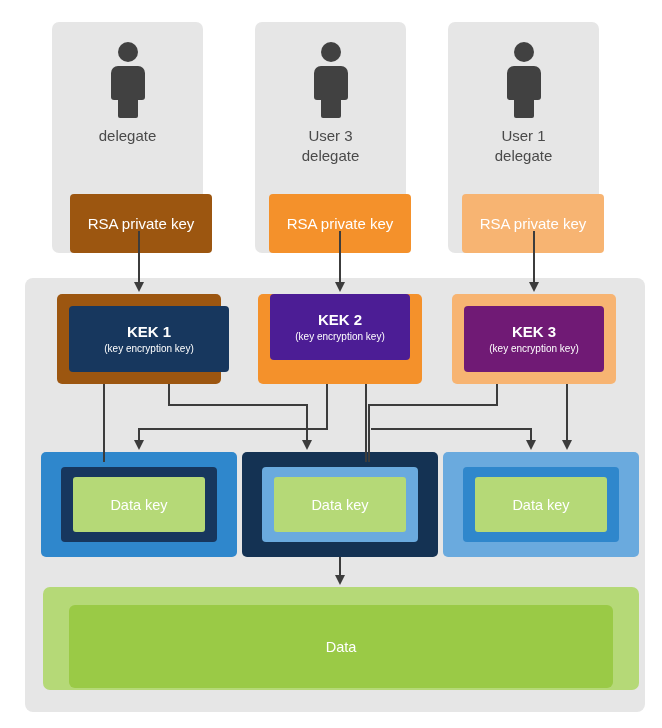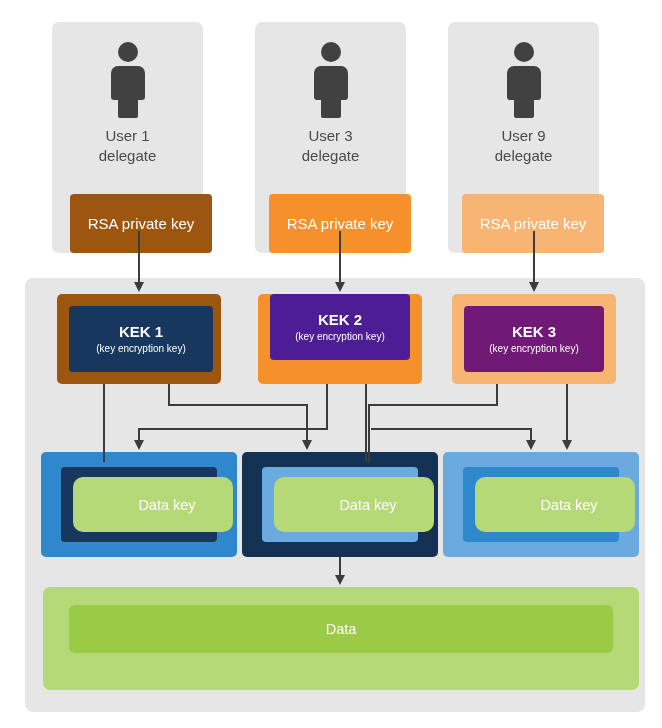--- a/index.html
+++ b/index.html
@@ -119,27 +119,26 @@
   .kek-sub {
     font-size: 10px;
     line-height: 15px;
   }
 
   
   .dk-l1 { border-radius: 5px; }
   .dk-l2 { position: absolute; border-radius: 4px; }
   .dk-l3 {
     position: absolute;
-    border-radius: 10px;
+    border-radius: 3px;
     color: #ffffff;
     font-size: 14.5px;
     display: flex;
     align-items: center;
     justify-content: center;
-    padding-left: 28px;
   }
 
   
   .data-outer { border-radius: 7px; }
   .data-inner {
     position: absolute;
     border-radius: 6px;
     color: #ffffff;
     font-size: 14.5px;
     display: flex;
@@ -161,21 +160,20 @@
 
 <div id="stage">
 
   <div class="abs user-card" style="left:52px; top:22px; width:151px; height:231px;">
     <div class="person-icon">
       <div class="person-head"></div>
       <div class="person-torso"></div>
       <div class="person-legs"></div>
     </div>
     <div class="user-label">
-      <div>User 1</div>
       <div>delegate</div>
     </div>
     <div class="abs rsa-key" style="left:18px; top:172px; width:142px; height:59px; background:#9c5610;">RSA private key</div>
   </div>
 
   <div class="abs user-card" style="left:255px; top:22px; width:151px; height:231px;">
     <div class="person-icon">
       <div class="person-head"></div>
       <div class="person-torso"></div>
       <div class="person-legs"></div>
@@ -187,30 +185,30 @@
     <div class="abs rsa-key" style="left:14px; top:172px; width:142px; height:59px; background:#f4912b;">RSA private key</div>
   </div>
 
   <div class="abs user-card" style="left:448px; top:22px; width:151px; height:231px;">
     <div class="person-icon">
       <div class="person-head"></div>
       <div class="person-torso"></div>
       <div class="person-legs"></div>
     </div>
     <div class="user-label">
-      <div>User 9</div>
+      <div>User 1</div>
       <div>delegate</div>
     </div>
     <div class="abs rsa-key" style="left:14px; top:172px; width:142px; height:59px; background:#f7b472;">RSA private key</div>
   </div>
 
   <div class="abs lower-panel" style="left:25px; top:278px; width:620px; height:434px;"></div>
 
   <div class="abs kek-outer" style="left:57px; top:294px; width:164px; height:90px; background:#9c5610;">
-    <div class="kek-inner" style="left:12px; top:12px; width:144px; height:66px; background:#17375e;">
+    <div class="kek-inner" style="left:12px; top:12px; width:160px; height:66px; background:#17375e;">
       <div class="kek-title">KEK 1</div>
       <div class="kek-sub">(key encryption key)</div>
     </div>
   </div>
 
   <div class="abs kek-outer" style="left:258px; top:294px; width:164px; height:90px; background:#f4912b;">
     <div class="kek-inner" style="left:12px; top:0; width:140px; height:66px; background:#4c1d95;text-align:center;">
       <div class="kek-title">KEK 2</div>
       <div class="kek-sub">(key encryption key)</div>
     </div>
@@ -235,21 +233,21 @@
     </div>
   </div>
 
   <div class="abs dk-l1" style="left:443px; top:452px; width:196px; height:105px; background:#6aaade;">
     <div class="dk-l2" style="left:20px; top:15px; width:156px; height:75px; background:#2f87cc;">
       <div class="dk-l3" style="left:12px; top:10px; width:132px; height:55px; background:#b5d977;">Data key</div>
     </div>
   </div>
 
   <div class="abs data-outer" style="left:43px; top:587px; width:596px; height:103px; background:#b5d977;">
-    <div class="data-inner" style="left:26px; top:18px; width:544px; height:48px; background:#9aca46;">Data</div>
+    <div class="data-inner" style="left:26px; top:18px; width:544px; height:83px; background:#9aca46;">Data</div>
   </div>
 
   <svg id="connectors" viewBox="0 0 662 728">
     <defs>
       <marker id="arrow" viewBox="0 0 10 10" refX="8" refY="5" markerWidth="5" markerHeight="5" orient="auto-start-reverse">
         <path d="M 0 0 L 10 5 L 0 10 z" fill="#3c3c3c"></path>
       </marker>
     </defs>
     <g stroke="#3c3c3c" stroke-width="2" fill="none">
 

